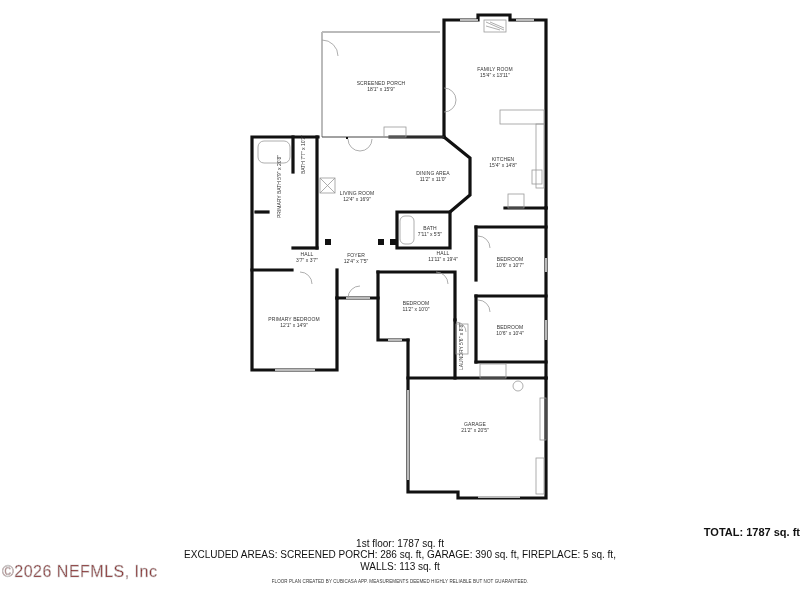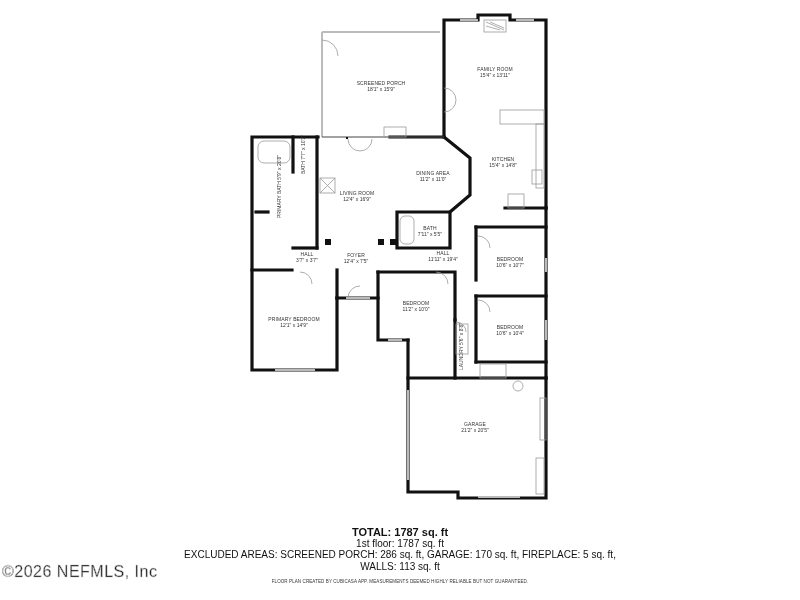--- a/index.html
+++ b/index.html
@@ -2,26 +2,26 @@
 <html><head>
 <meta charset="utf-8">
 <style>
   html, body { margin:0; padding:0; background:#ffffff; }
   body { width:800px; height:600px; position:relative; overflow:hidden; font-family:"Liberation Sans", sans-serif; }
   #plan { position:absolute; left:0; top:0; width:800px; height:600px; }
   .room-name { position:absolute; font-size:5px; color:#333; text-align:center; transform:translateX(-50%); white-space:nowrap; letter-spacing:0.1px; }
   .room-dim { position:absolute; font-size:5px; color:#333; text-align:center; transform:translateX(-50%); white-space:nowrap; }
   .vlabel { position:absolute; font-size:5px; color:#333; white-space:nowrap; transform-origin:left top; transform:rotate(-90deg); }
   .summary { position:absolute; left:0; width:800px; text-align:center; color:#111; }
-  .s-total { top:526px; font-size:11px; font-weight:bold; }
+  .s-total { top:526px; font-size:11px; font-weight:bold;text-align:right; }
   .s-floor { top:538px; font-size:10px; }
   .s-excl { top:549px; font-size:10px; }
   .s-walls { top:561px; font-size:10px; }
   .s-disclaimer { top:579px; font-size:4.5px; color:#333; letter-spacing:0.1px; }
-  .watermark { position:absolute; left:2px; top:563px; font-size:16px; color:#000000; -webkit-text-stroke:0.6px #c8c8c8; letter-spacing:0.5px; font-family:"Liberation Sans", sans-serif; }
+  .watermark { position:absolute; left:2px; top:563px; font-size:16px; color:#7f1d1d; -webkit-text-stroke:0.6px #c8c8c8; letter-spacing:0.5px; font-family:"Liberation Sans", sans-serif; }
 </style>
 </head>
 <body>
 
 <svg id="plan" viewBox="0 0 800 600" xmlns="http://www.w3.org/2000/svg">
   <g fill="none" stroke="#111" stroke-width="3.2" stroke-linecap="square">
 
     <polyline points="444,137 444,20 478,20 478,15 510,15 510,20 546,20 546,208"></polyline>
 
     <polyline points="444,137 390,137"></polyline>
@@ -153,17 +153,17 @@
 <div class="room-name" style="left:510px;top:324px">BEDROOM</div>
 <div class="room-dim" style="left:510px;top:330px">10'6" x 10'4"</div>
 
 <div class="vlabel" style="left:458px;top:370px"><span>LAUNDRY</span> <span>5'6" x 8'8"</span></div>
 
 <div class="room-name" style="left:475px;top:421px">GARAGE</div>
 <div class="room-dim" style="left:475px;top:427px">21'2" x 20'5"</div>
 
 <div class="summary s-total">TOTAL: 1787 sq. ft</div>
 <div class="summary s-floor">1st floor: 1787 sq. ft</div>
-<div class="summary s-excl">EXCLUDED AREAS: SCREENED PORCH: 286 sq. ft, GARAGE: 170 sq. ft, FIREPLACE: 5 sq. ft,</div>
+<div class="summary s-excl">EXCLUDED AREAS: SCREENED PORCH: 286 sq. ft, GARAGE: 390 sq. ft, FIREPLACE: 5 sq. ft,</div>
 <div class="summary s-walls">WALLS: 113 sq. ft</div>
 <div class="summary s-disclaimer">FLOOR PLAN CREATED BY CUBICASA APP. MEASUREMENTS DEEMED HIGHLY RELIABLE BUT NOT GUARANTEED.</div>
 
 <div class="watermark">©2026 NEFMLS, Inc</div>
 
 </body></html>

